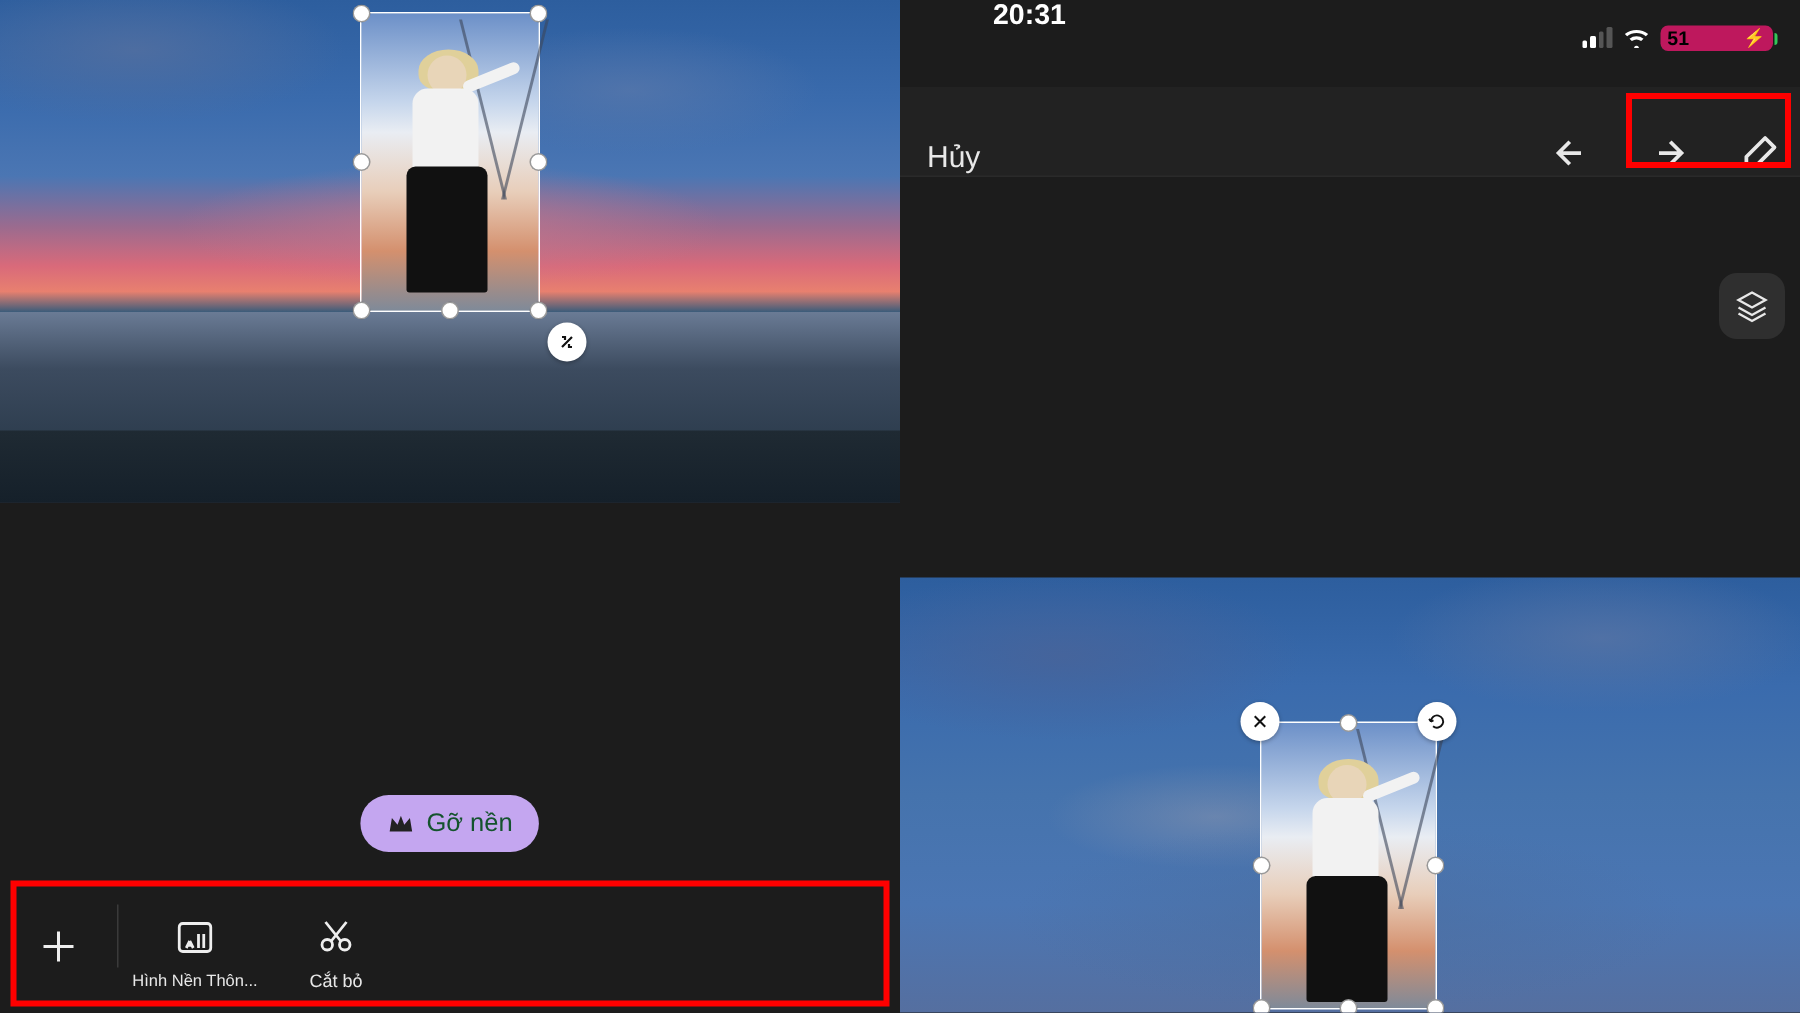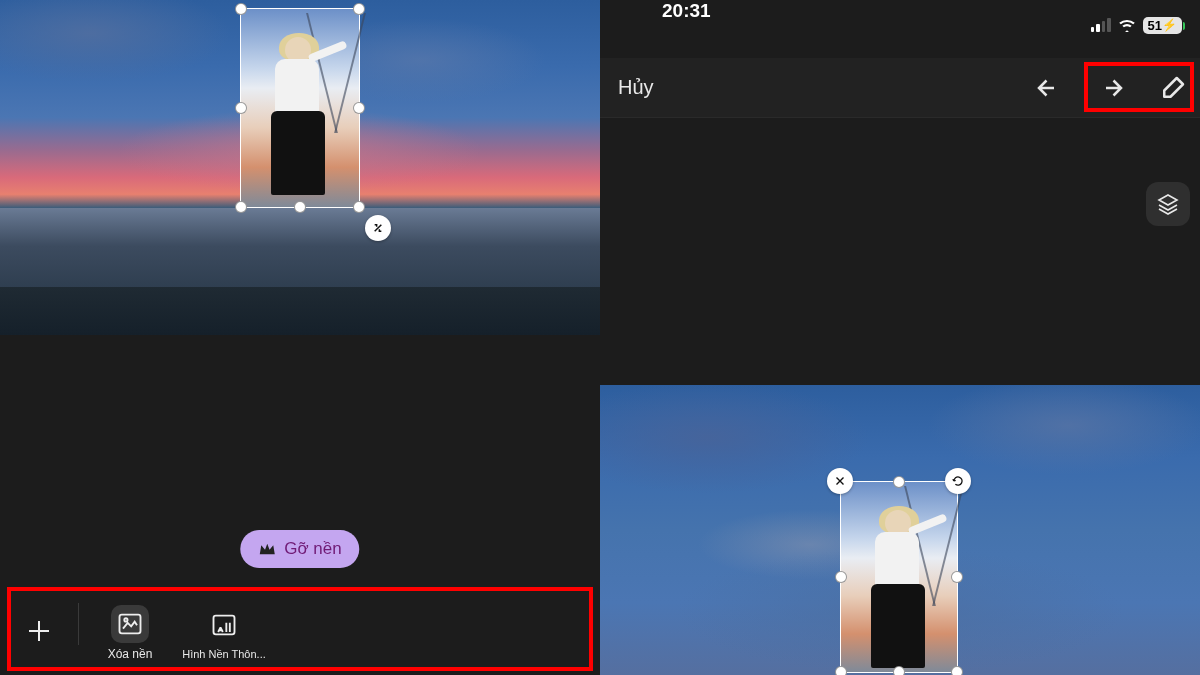--- a/index.html
+++ b/index.html
@@ -75,21 +75,21 @@
     position:absolute; width:26px; height:26px; border-radius:50%;
     background:#fff; display:flex;align-items:center;justify-content:center;
     color:#111; font-size:13px; font-weight:bold;
     transform: translate(-50%,-50%);
     box-shadow: 0 1px 3px rgba(0,0,0,.3);
   }
   .remove-bg-btn {
     position:absolute; left:50%; transform:translateX(-50%);
     top: 530px;
     background:#c4a6f0;
-    color:#701a75;
+    color:#14532d;
     padding: 9px 18px;
     border-radius: 20px;
     font-size: 17px; font-weight:500;
     display:flex; align-items:center; gap:8px;
   }
   .remove-bg-btn svg { width:18px; height:14px; }
   .toolbar {
     position:absolute; left:0; bottom:0; width:600px; height:88px;
     display:flex; align-items:center;
     background:#1c1c1c;
@@ -126,30 +126,30 @@
     font-size: 19px; font-weight:600; color:#fff;
   }
   .status-icons { display:flex; align-items:center; gap:6px; }
   .signal { display:flex; align-items:flex-end; gap:2px; height:14px;}
   .signal span { width:3.5px; background:#fff; border-radius:1px;}
   .signal span:nth-child(1){height:5px} .signal span:nth-child(2){height:8px}
   .signal span:nth-child(3){height:11px; background:#555} .signal span:nth-child(4){height:14px; background:#555}
   .wifi-ic { width:20px; height:14px; }
   .battery-badge {
     display:flex; align-items:center;
-    background:#e5e5e5; color:#000; font-weight:700; font-size:13px;
-    padding: 1px 5px; border-radius:5px; position:relative;
+    background:#be185d; color:#000; font-weight:700; font-size:13px;
+    padding: 1px 5px; border-radius:5px; position:relative;gap:36px;
   }
   .battery-badge:after {
     content:""; position:absolute; right:-3px; top:5px; width:2.5px; height:8px;
     background:#34c759; border-radius:0 2px 2px 0;
   }
   .top-actions {
     position:absolute; left:0; top:58px; width:600px; height:60px;
-    display:flex; align-items:center; justify-content:space-between;
+    display:flex; align-items:flex-end; justify-content:space-between;
     padding: 0 12px 0 18px;
     background:#222; border-bottom:1px solid rgba(255,255,255,.04);
   }
   .action-group { display:flex; align-items:center; gap:32px; }
   .action-ic { width:30px; height:30px; stroke:#e8e8e8; fill:none; stroke-width:2; }
   .cancel-btn { font-size:20px; font-weight:500; color:#e8e8e8; }
   .apply-btn { font-size:22px; font-weight:600; color:#fff; padding:4px 8px; }
   .red-box-apply {
     position:absolute; right:6px; top:62px; width:110px; height:50px;
     border:4px solid #ff0000; pointer-events:none;
@@ -231,38 +231,38 @@
   <div class="toolbar">
     <div class="tool-item add">
       <div class="icon-wrap">
           <svg viewBox="0 0 24 24">
             <path d="M12 4 v16 M4 12 h16"></path>
           </svg>
         </div>
       <span></span>
     </div>
     <div class="divider"></div>
-    <div class="tool-item selected">
-      <div class="icon-wrap">
-          <svg viewBox="0 0 24 24">
-            <rect x="3" y="4" width="18" height="16" rx="2"></rect>
-            <path d="M6 16 l4 -5 l3 3 l3 -4 l2 3"></path>
-            <circle cx="8.5" cy="8.5" r="1.4"></circle>
-          </svg>
-        </div>
-      <span>Xóa nền</span>
-    </div>
     <div class="tool-item">
       <div class="icon-wrap">
           <svg viewBox="0 0 24 24">
             <rect x="3" y="4" width="18" height="16" rx="2"></rect>
             <path d="M9 14 l-2 4 M9 14 l2 4 M8 16.5 h2 M14 18 v-8 M17 18 v-8"></path>
           </svg>
         </div>
       <span style="font-size:11px">Hình Nền Thôn...</span>
+    </div>
+    <div class="tool-item">
+      <div class="icon-wrap">
+          <svg viewBox="0 0 24 24">
+            <circle cx="7" cy="17" r="3"></circle>
+            <circle cx="17" cy="17" r="3"></circle>
+            <path d="M9.2 15 L18 4 M14.8 15 L6 4"></path>
+          </svg>
+        </div>
+      <span>Cắt bỏ</span>
     </div>
   </div>
   <div class="red-box-toolbar"></div>
 </div>
 
 <div class="right-panel">
   <div class="status-bar">
     <span>20:31</span>
     <div class="status-icons">
       <div class="signal">

